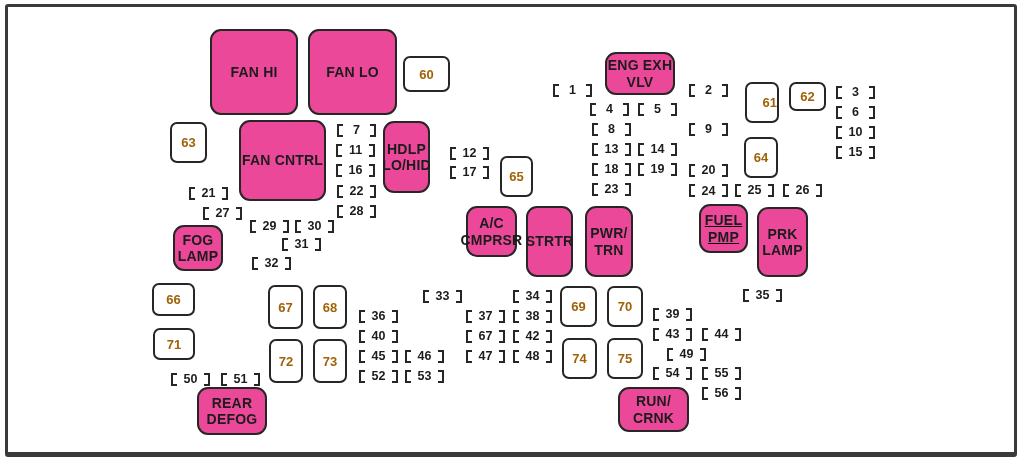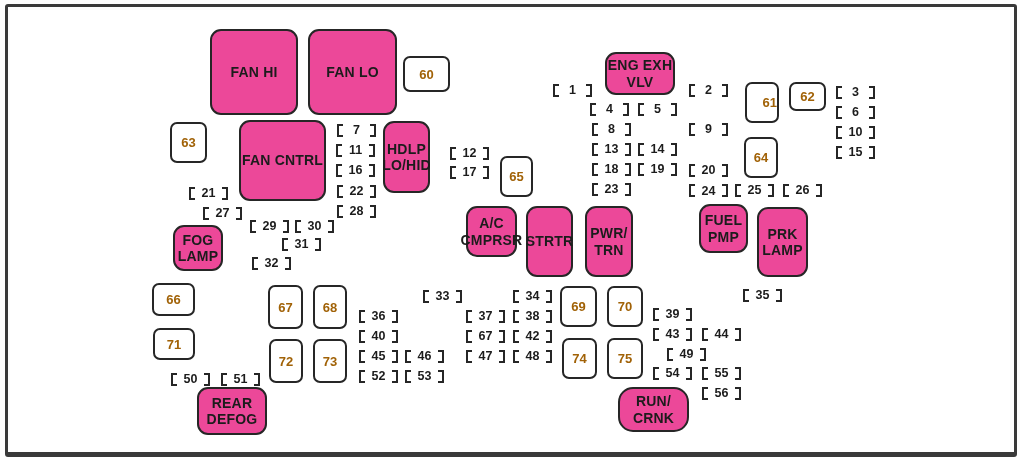--- a/index.html
+++ b/index.html
@@ -119,37 +119,37 @@
         <span class="lbox-label">A/C
 CMPRSR</span>
       </div>
       <div class="lbox" style="left: 526px; top: 206px; width: 47px; height: 71px;">
         <span class="lbox-label">STRTR</span>
       </div>
       <div class="lbox" style="left: 585px; top: 206px; width: 48px; height: 71px;">
         <span class="lbox-label">PWR/
 TRN</span>
       </div>
-      <div class="lbox" style="left: 699px; top: 204px; width: 49px; height: 49px;">
+      <div class="lbox" style="left: 699px; top: 204px; width: 49px; height: 49px; text-decoration: underline;">
         <span class="lbox-label">FUEL
 PMP</span>
       </div>
       <div class="lbox" style="left: 757px; top: 207px; width: 51px; height: 70px;">
         <span class="lbox-label">PRK
 LAMP</span>
       </div>
       <div class="lbox" style="left: 173px; top: 225px; width: 50px; height: 46px;">
         <span class="lbox-label">FOG
 LAMP</span>
       </div>
       <div class="lbox" style="left: 197px; top: 387px; width: 70px; height: 48px;">
         <span class="lbox-label">REAR
 DEFOG</span>
       </div>
-      <div class="lbox" style="left: 618px; top: 387px; width: 71px; height: 45px; border-radius: 15px;">
+      <div class="lbox" style="left: 618px; top: 387px; width: 71px; height: 45px;">
         <span class="lbox-label">RUN/
 CRNK</span>
       </div>
     </div>
   <div id="relays-layer">
       <div class="relay" style="left: 403px; top: 56px; width: 47px; height: 36px;">
         <span class="relay-label">60</span>
       </div>
       <div class="relay" style="left: 745px; top: 82px; width: 34px; height: 41px; justify-content: flex-end;">
         <span class="relay-label">61</span>

